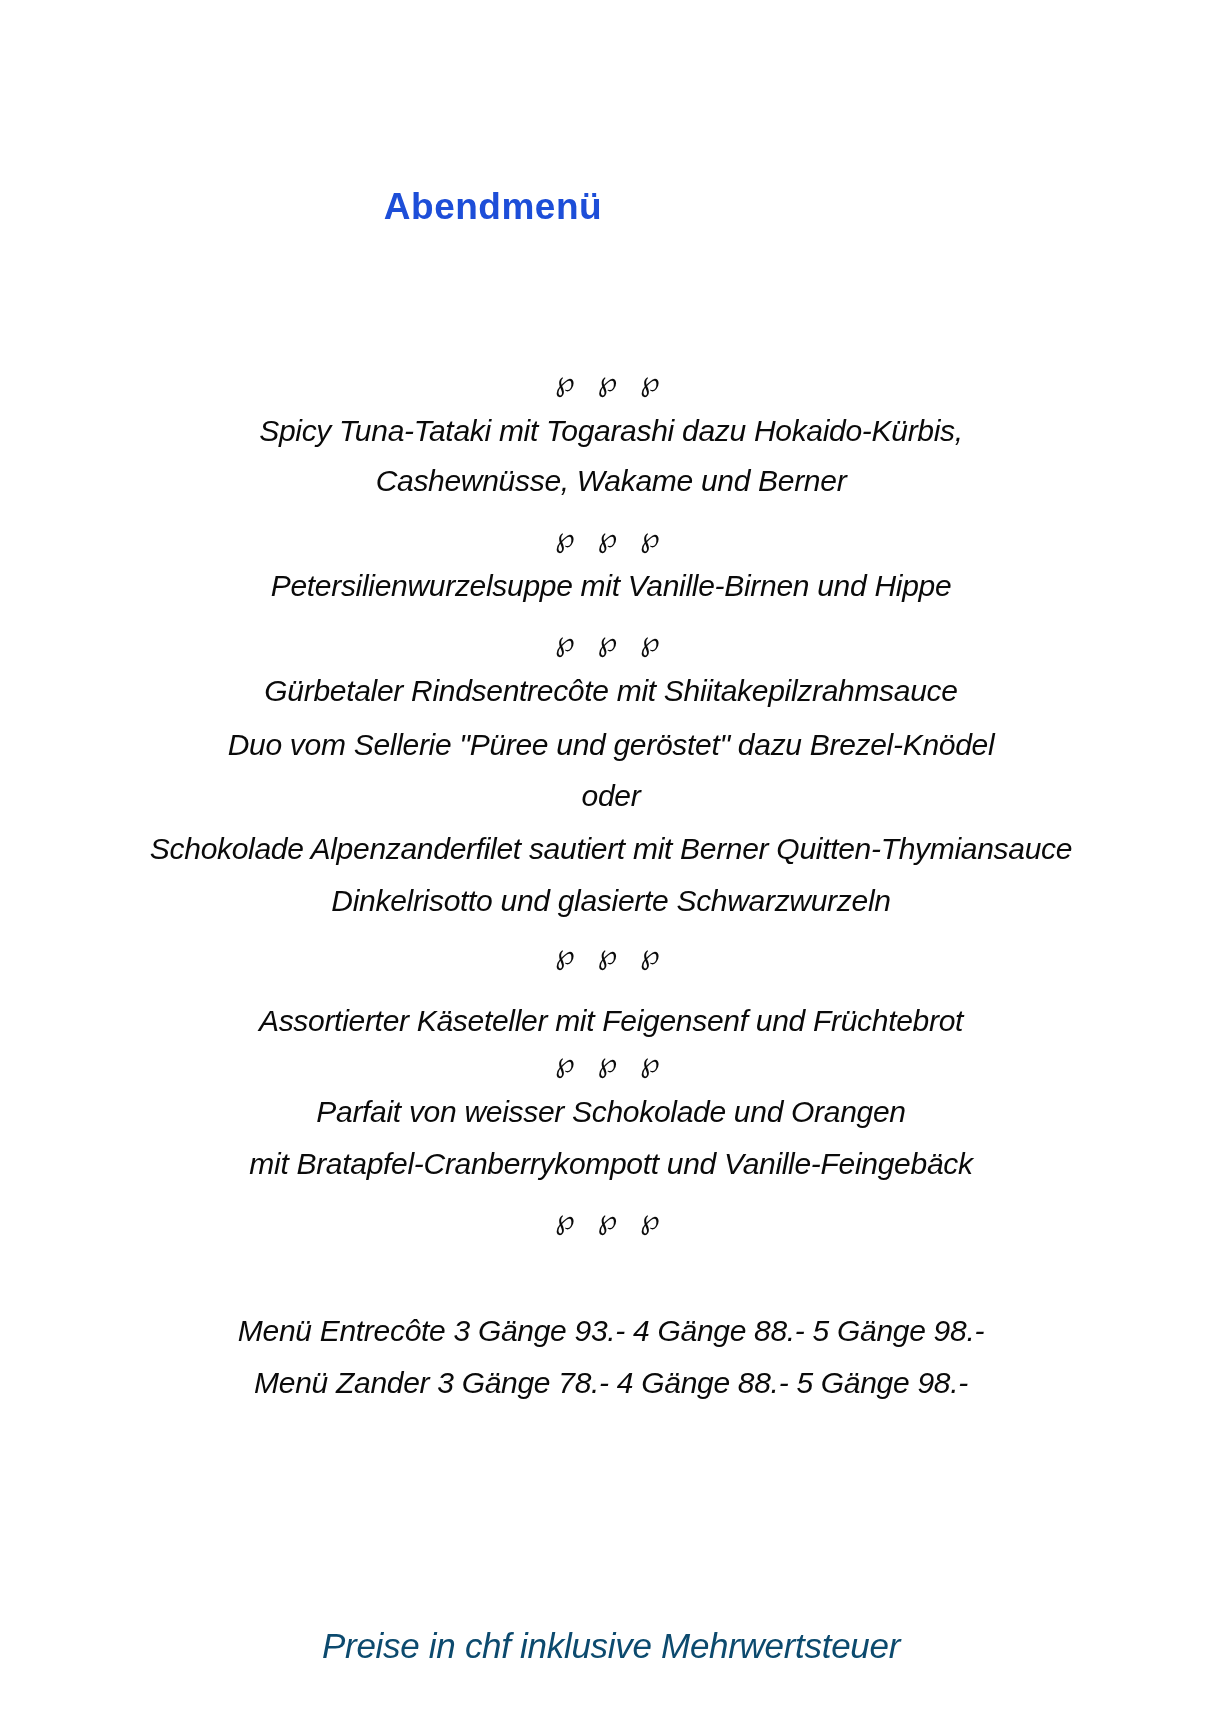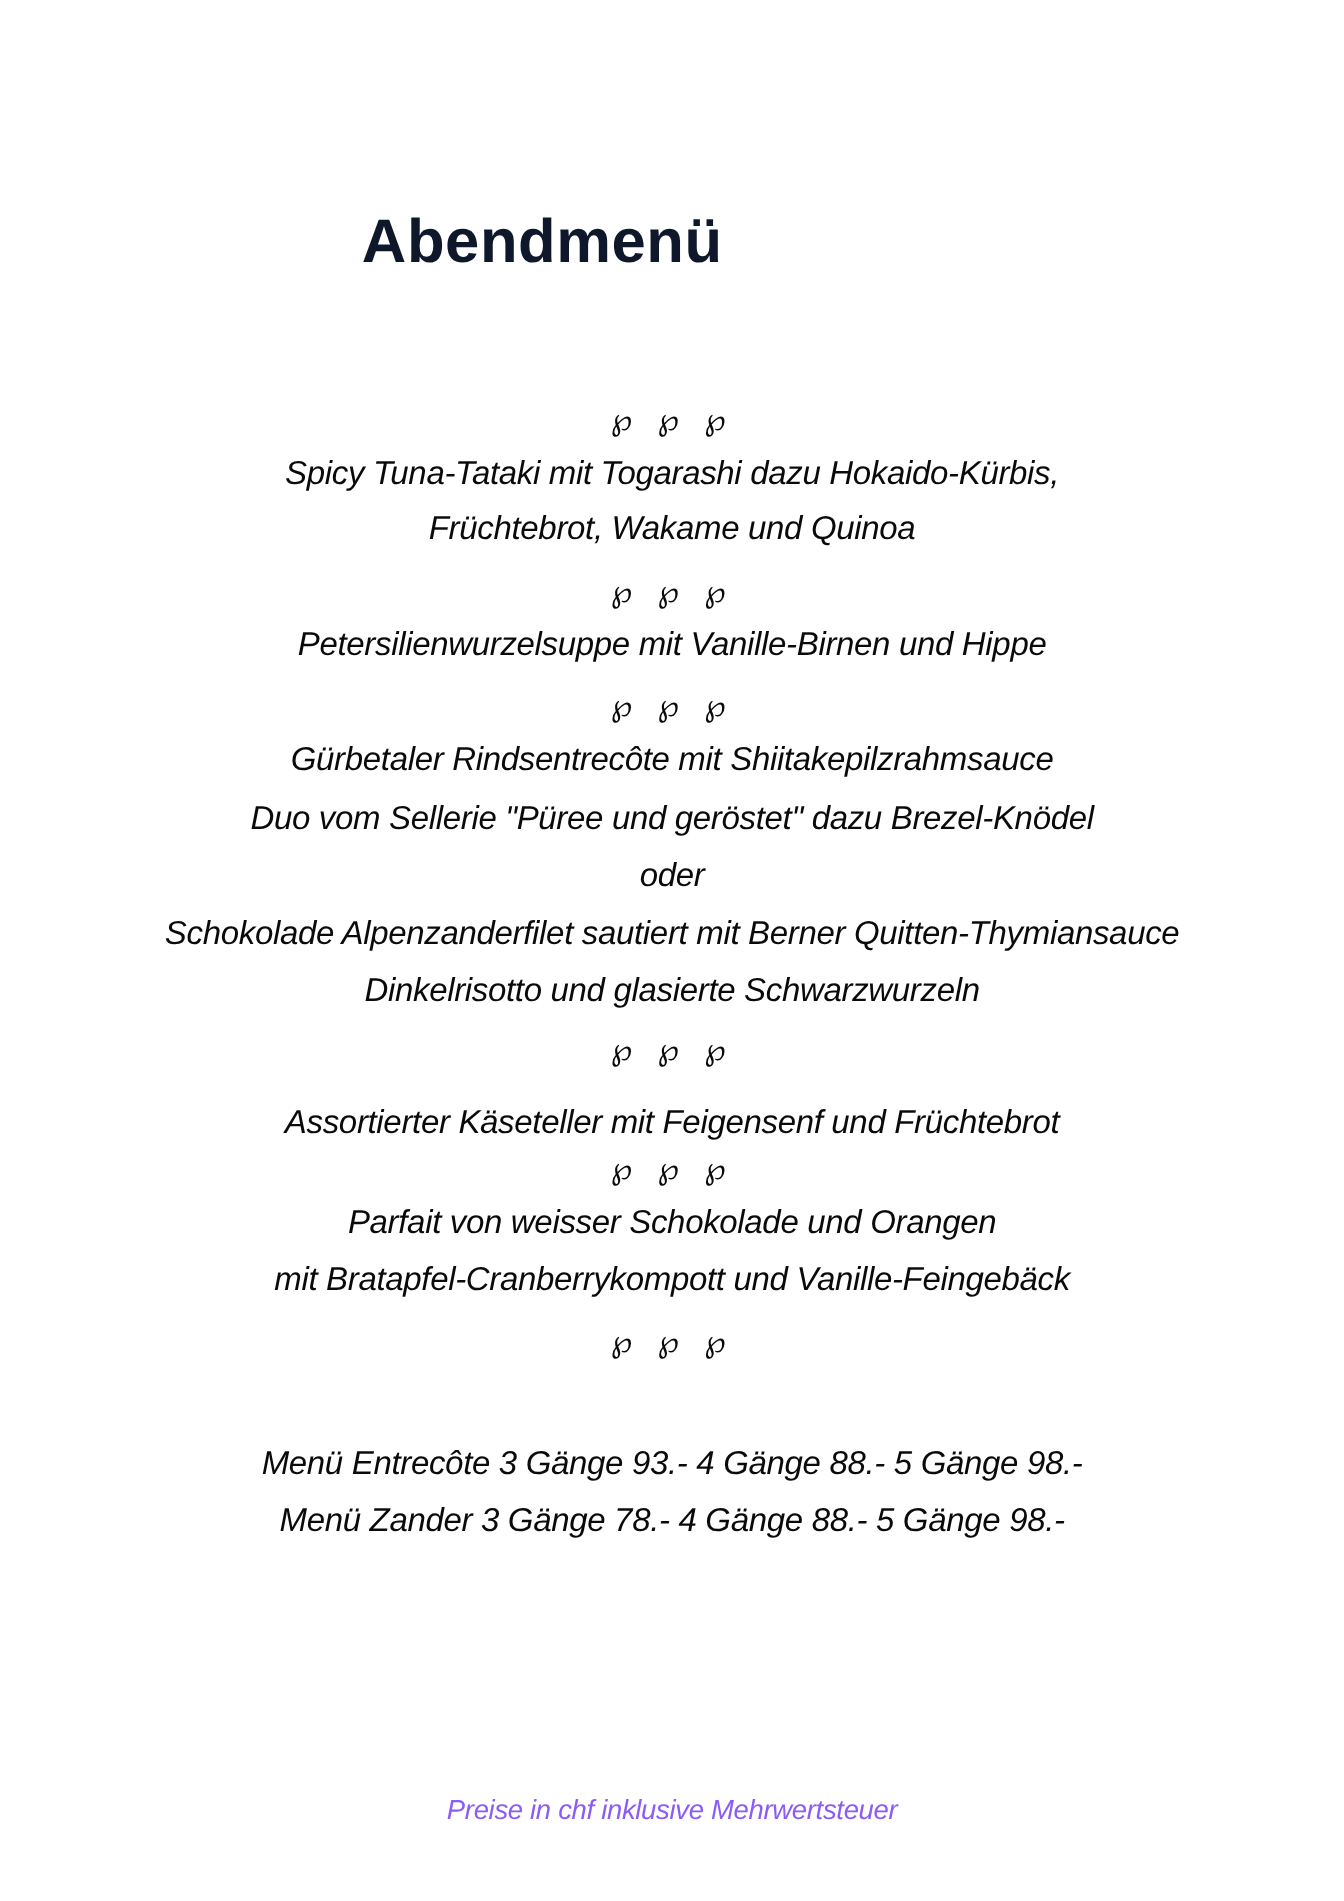--- a/index.html
+++ b/index.html
@@ -16,24 +16,24 @@
     font-family: "Liberation Sans", sans-serif;
     overflow: hidden;
   }
   .title {
     position: absolute;
     left: 0;
     width: 986px;
     top: 186px;
     margin: 0;
     text-align: center;
-    font-size: 56px;
+    font-size: 37px;
     font-weight: 700;
     letter-spacing: 0.5px;
-    color: #0f172a;
+    color: #1d4ed8;
   }
   .line {
     position: absolute;
     left: 61px;
     width: 1100px;
     height: 40px;
     line-height: 40px;
     text-align: center;
     font-size: 30px;
     letter-spacing: -0.3px;
@@ -41,36 +41,36 @@
     white-space: nowrap;
     font-style: italic;
   }
   .orn {
     font-family: "DejaVu Sans", sans-serif;
     font-size: 28px;
     letter-spacing: 7px;
     font-style: italic;
   }
   .footer-line {
-    font-size: 25px;
-    color: #8b5cf6;
+    font-size: 35px;
+    color: #0c4a6e;
   }
 </style>
 </head>
 <body>
 
 <div class="page">
 
   <h1 class="title">Abendmenü</h1>
 
   <div class="line orn" style="top:362px">℘ ℘ ℘</div>
 
   <div class="line" style="top:411px">Spicy Tuna-Tataki mit Togarashi dazu Hokaido-Kürbis,</div>
 
-  <div class="line" style="top:461px">Früchtebrot, Wakame und Quinoa</div>
+  <div class="line" style="top:461px">Cashewnüsse, Wakame und Berner</div>
 
   <div class="line orn" style="top:518px">℘ ℘ ℘</div>
 
   <div class="line" style="top:566px">Petersilienwurzelsuppe mit Vanille-Birnen und Hippe</div>
 
   <div class="line orn" style="top:622px">℘ ℘ ℘</div>
 
   <div class="line" style="top:671px">Gürbetaler Rindsentrecôte mit Shiitakepilzrahmsauce</div>
 
   <div class="line" style="top:725px">Duo vom Sellerie "Püree und geröstet" dazu Brezel-Knödel</div>

